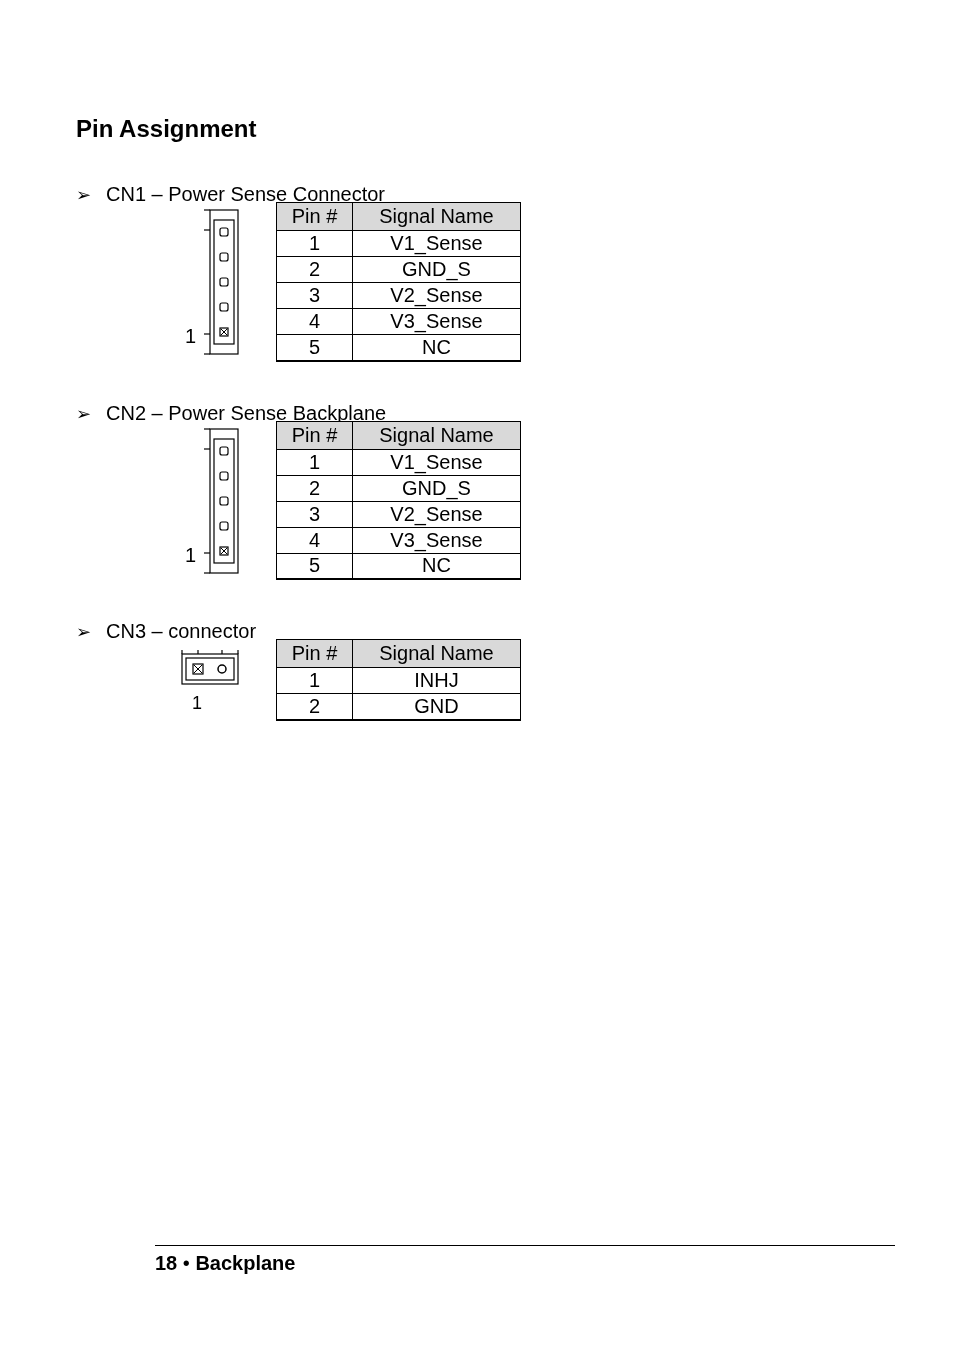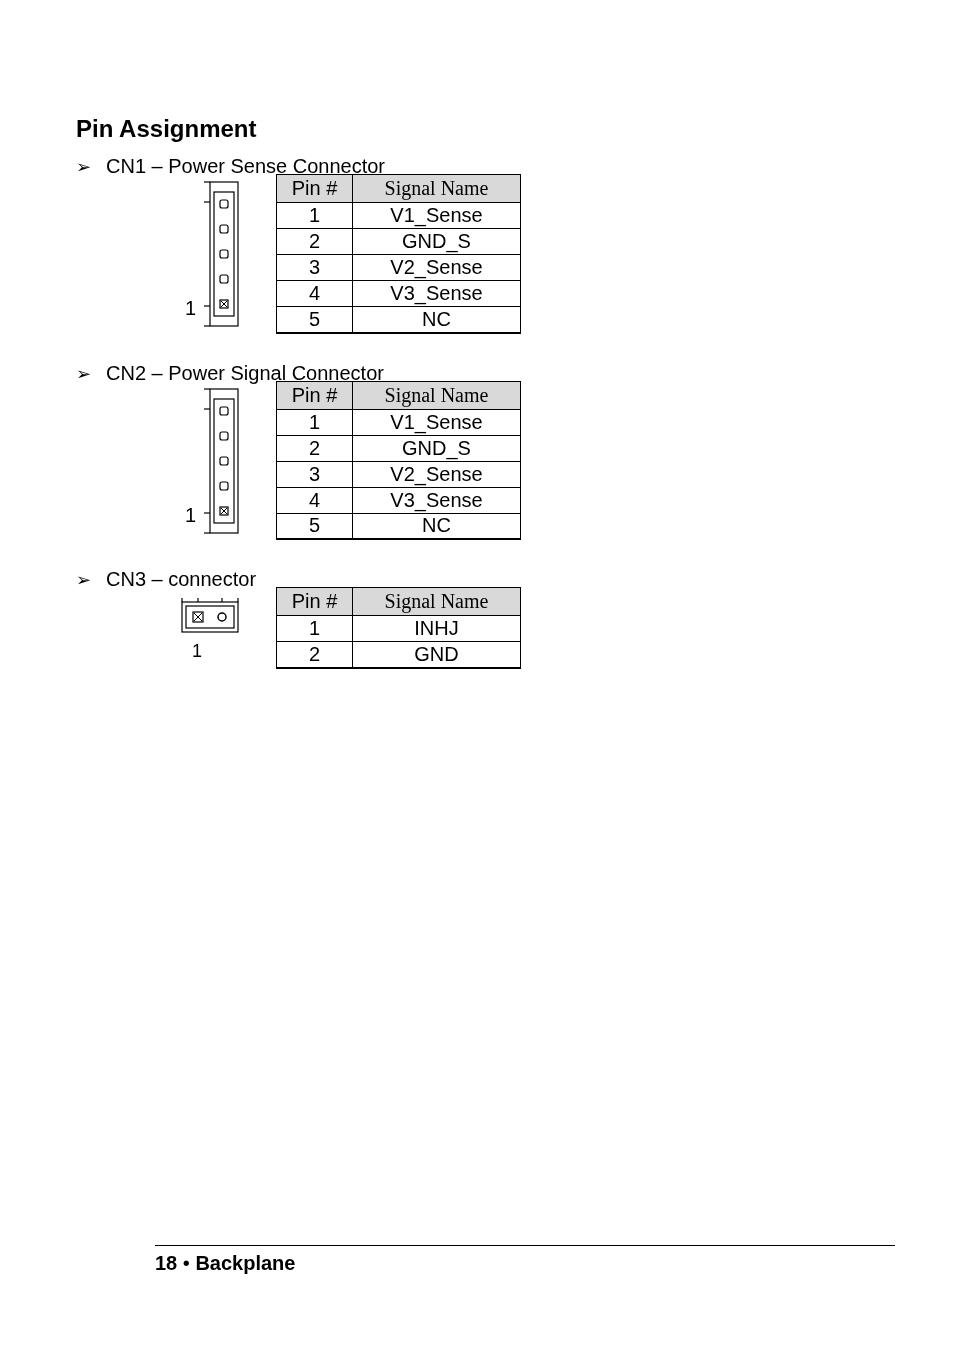--- a/index.html
+++ b/index.html
@@ -19,20 +19,21 @@
       padding: 115px 155px 0 76px;
     }
     .section-title {
       font-size: 24px;
       font-weight: bold;
       color: #000;
       margin-bottom: 12px;
     }
     .connector-block {
       margin-bottom: 28px;
+      margin-top: 40px;
     }
     .connector-heading {
       font-size: 20px;
       color: #000;
       margin-bottom: 2px;
       padding-left: 30px;
     }
     .connector-heading::before {
       content: "➢";
       display: inline-block;
@@ -93,21 +94,20 @@
       border: 1px solid #000;
       padding: 0 12px;
       height: 26px;
       text-align: center;
     }
     .pin-table th.col-pin {
       width: 76px;
     }
     .pin-table th.col-sig {
       width: 168px;
-      font-family: Liberation Serif, serif;
     }
     .pin-table tr:last-child td {
       border-bottom: 2px solid #000;
     }
     .footer {
       position: absolute;
       bottom: 80px;
       left: 155px;
       right: 59px;
     }
@@ -180,21 +180,21 @@
         <tr>
               <td>5</td>
               <td>NC</td>
             </tr>
       </tbody>
         </table>
     </div>
   </div>
 
   <div class="connector-block">
-    <div class="connector-heading">CN2 – Power Signal Connector</div>
+    <div class="connector-heading">CN2 – Power Sense Backplane</div>
     <div class="connector-row">
       <div class="diagram-col">
         <span class="pin-label-1">1</span>
         <svg class="connector-svg-5" viewBox="0 0 36 148">
           <rect x="6" y="2" width="28" height="144" fill="none" stroke="#000" stroke-width="1.2"></rect>
           <rect x="10" y="12" width="20" height="124" fill="none" stroke="#000" stroke-width="1.2"></rect>
           <line x1="6" y1="2" x2="0" y2="2" stroke="#000" stroke-width="1.2"></line>
           <line x1="6" y1="146" x2="0" y2="146" stroke="#000" stroke-width="1.2"></line>
           <line x1="6" y1="22" x2="0" y2="22" stroke="#000" stroke-width="1.2"></line>
           <line x1="6" y1="126" x2="0" y2="126" stroke="#000" stroke-width="1.2"></line>

